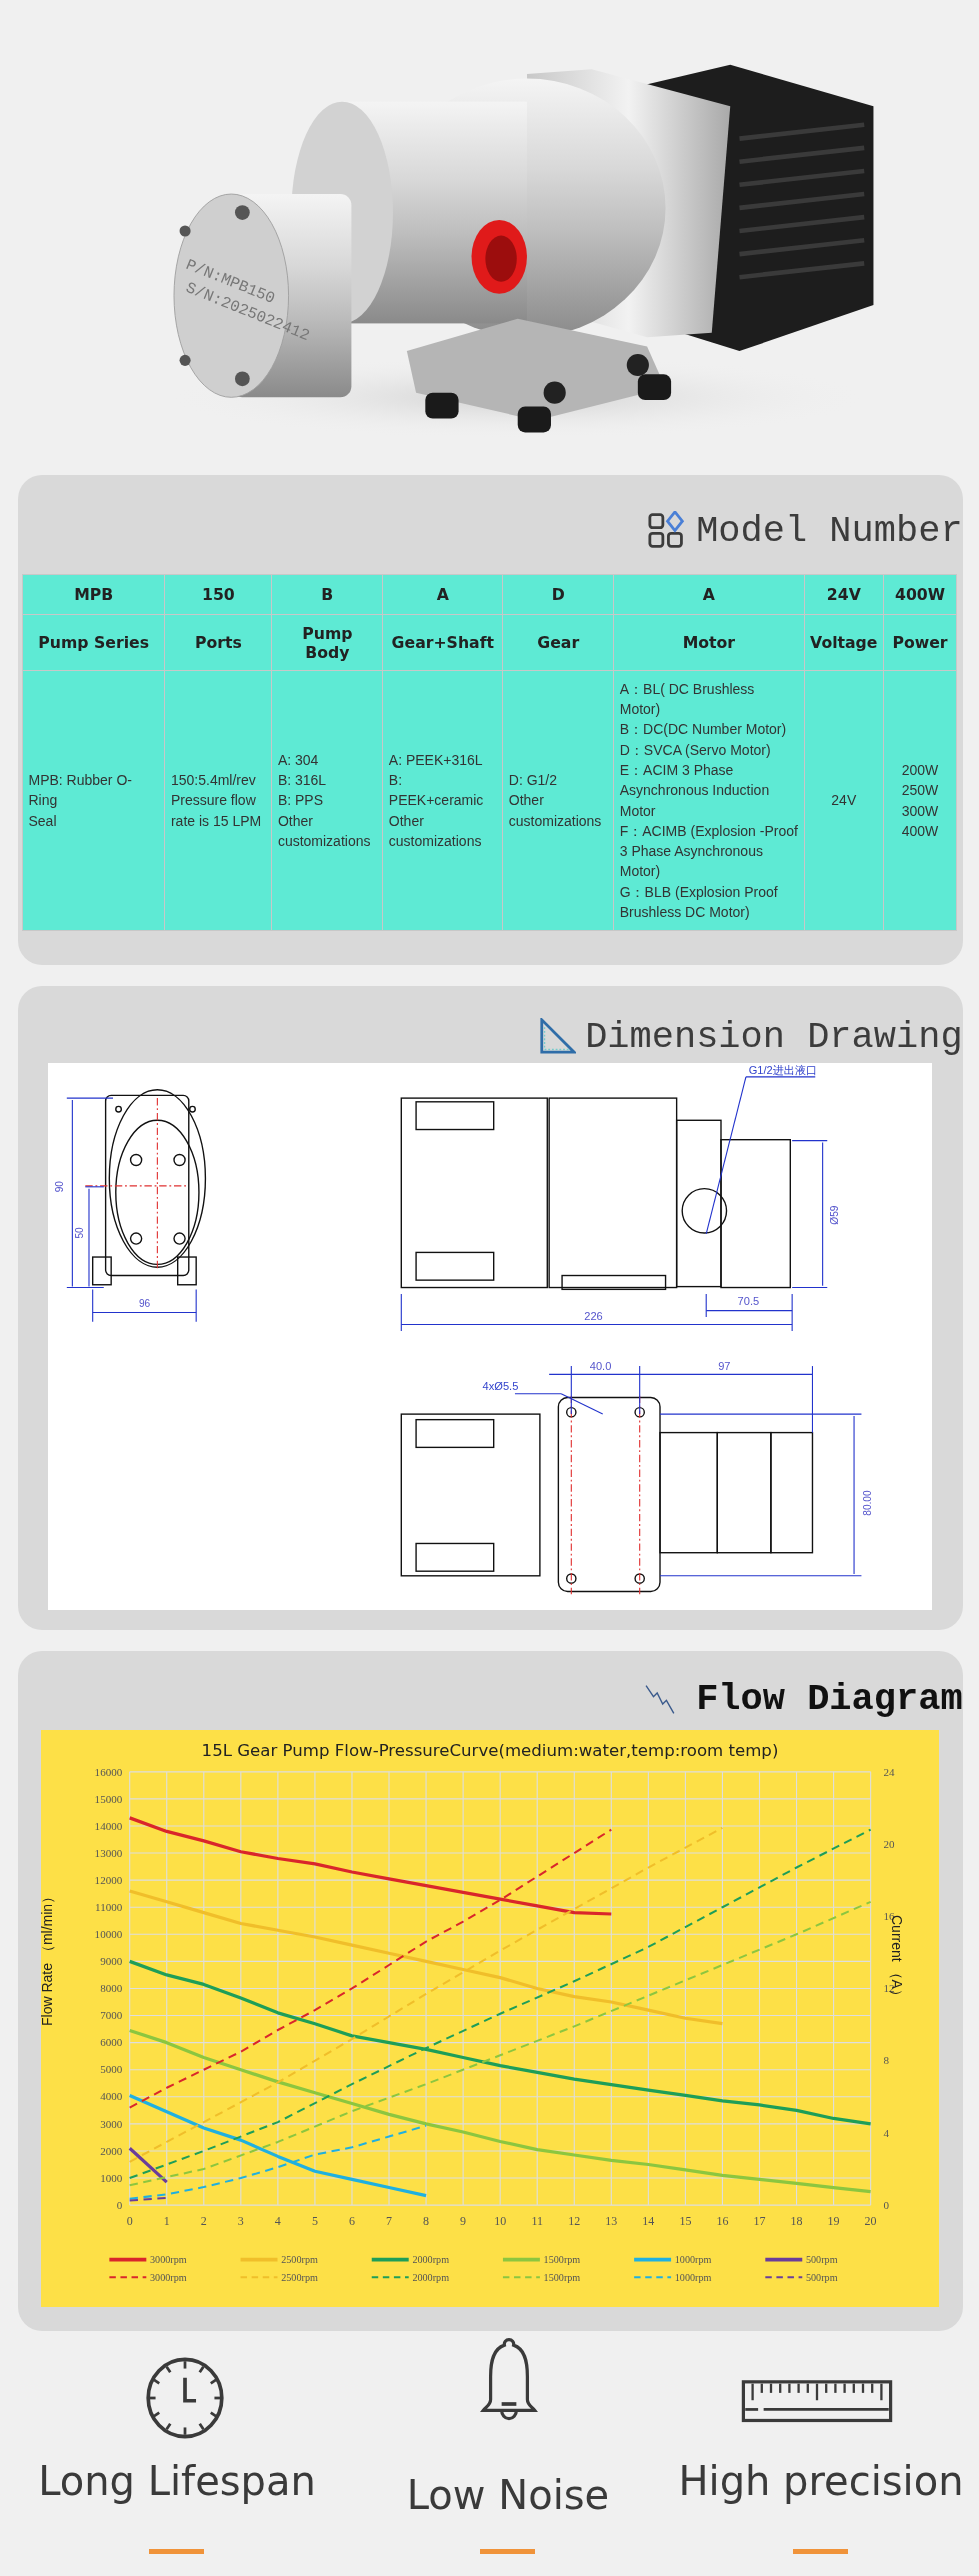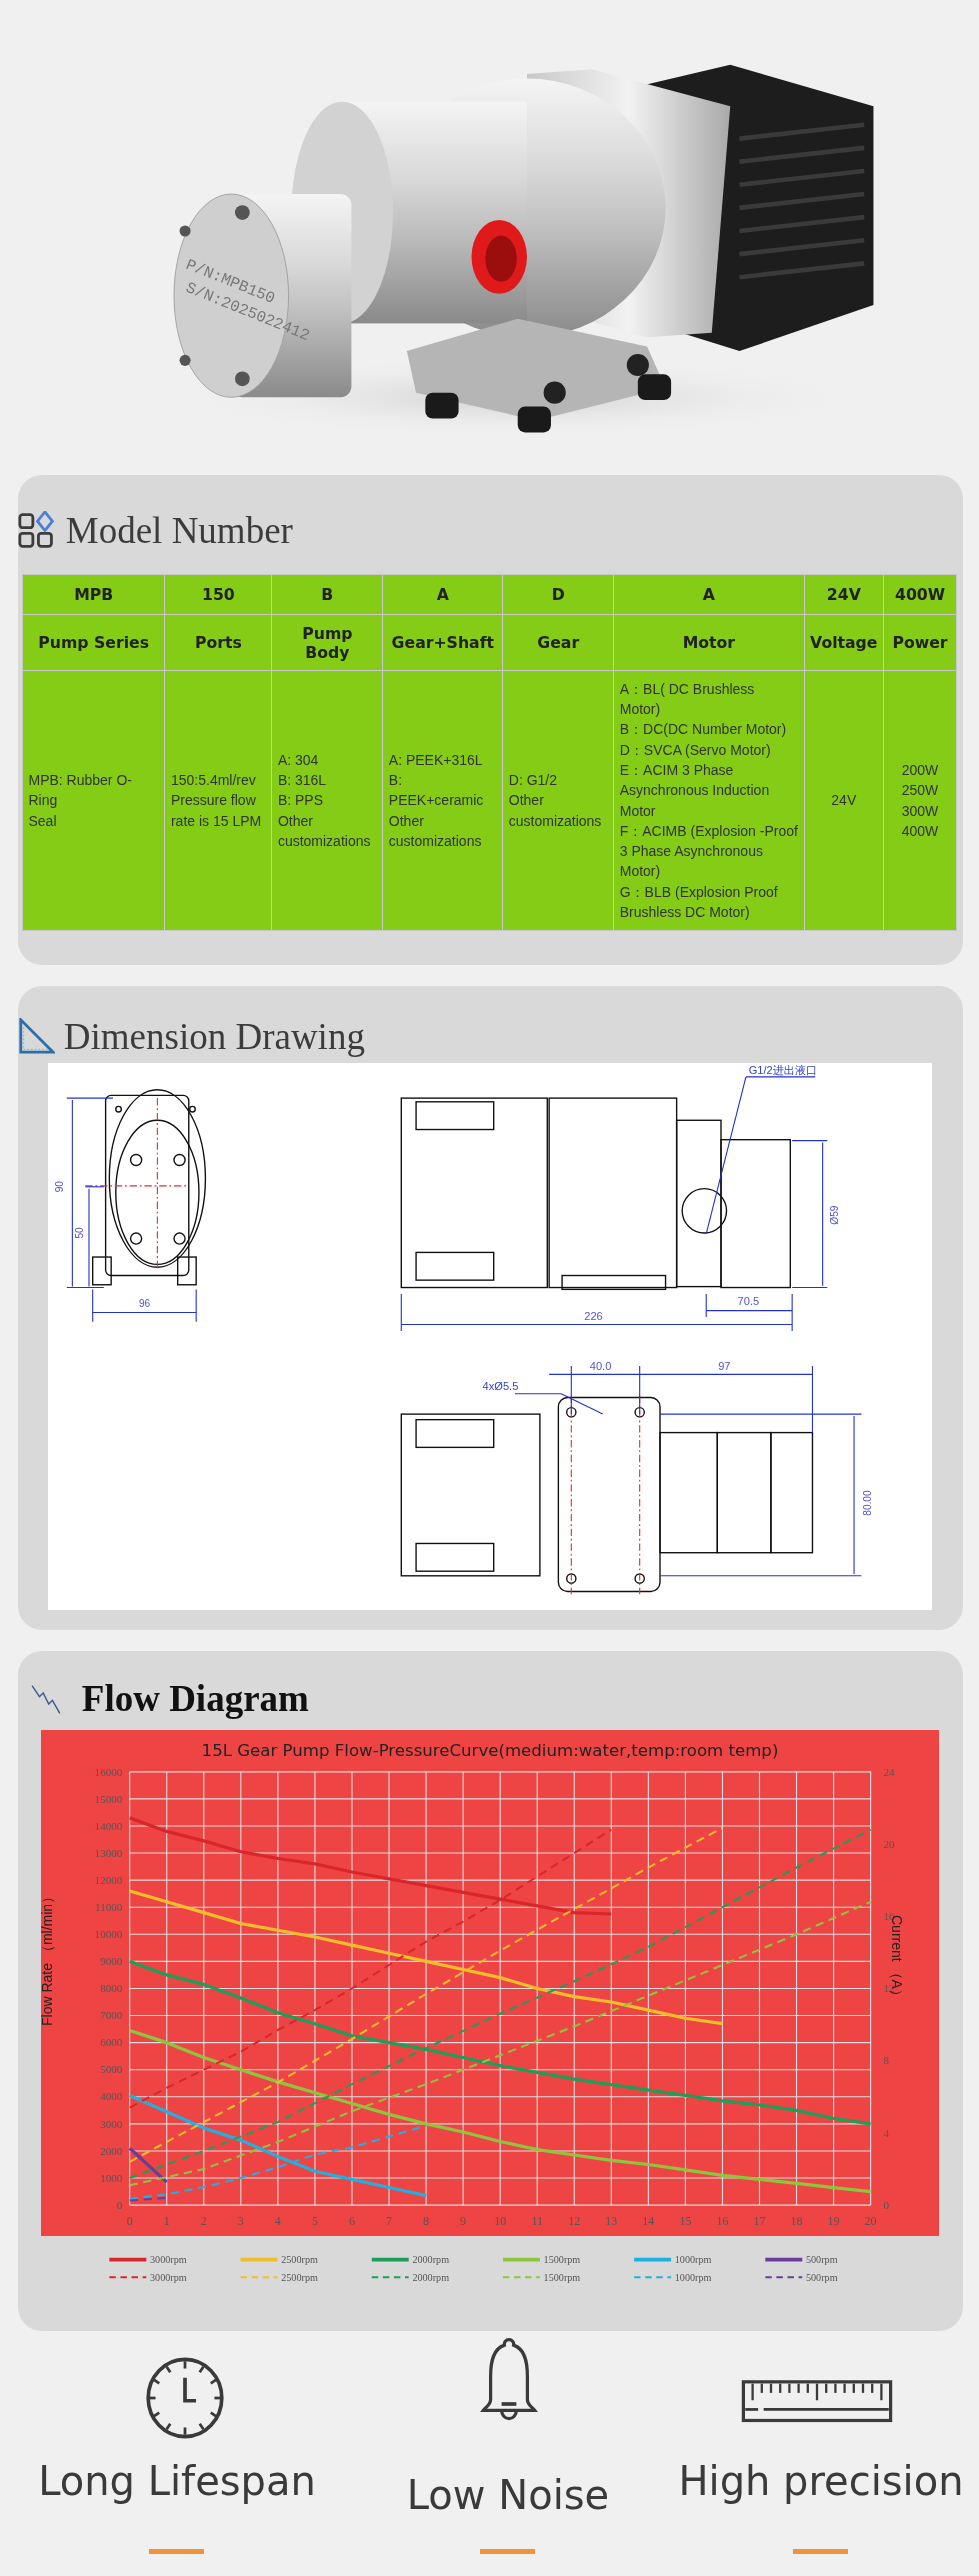--- a/index.html
+++ b/index.html
@@ -1,29 +1,29 @@
 <!DOCTYPE html>
 <html style="font-size:15px"><head>
 <meta charset="utf-8">
 <style>
   html, body { margin:0; padding:0; }
   body { width:980px; height:2576px; background:#f0f0f0; font-family:"Liberation Sans", sans-serif; position:relative; overflow:hidden; color:#333; }
   .hero { position:absolute; left:0; top:0; width:980px; height:462px; background:#f0f0f0; }
   .panel { position:absolute; left:17.6px; width:945px; background:#d9d9d9; border-radius:24px; }
-  .panel-title { position:absolute; left:0; right:0; text-align:center; font-family:Liberation Serif, serif; font-size:37px; color:#3c3c3c; display:flex; justify-content:flex-start; align-items:center; gap:9.2px; }
+  .panel-title { position:absolute; left:0; right:0; text-align:center; font-family:Liberation Mono, monospace; font-size:37px; color:#3c3c3c; display:flex; justify-content:flex-end; align-items:center; gap:9.2px; }
   .panel-title svg { flex:none; }
-  table.model { position:absolute; left:22px; top:574px; width:935px; border-collapse:collapse; background:#84cc16; font-family:"Liberation Sans", sans-serif; }
+  table.model { position:absolute; left:22px; top:574px; width:935px; border-collapse:collapse; background:#5eead4; font-family:"Liberation Sans", sans-serif; }
   table.model td, table.model th { border:1.8px solid #c8c8c8; padding:0 5.5px; }
   table.model th { font-weight:bold; font-size:15.7px; text-align:center; color:#222; font-family:"DejaVu Sans", sans-serif; }
   table.model tr.codes th { height:39px; }
   table.model tr.labels th { height:55px; }
   table.model tr.desc td { height:259px; font-size:14px; line-height:20.3px; color:#333; vertical-align:middle; }
   table.model td.c { text-align:center; }
   .drawing { position:absolute; left:48px; top:1063px; width:884px; height:547px; background:#fff; }
-  .chart-box { position:absolute; left:41px; top:1730px; width:898px; height:506px; background:#ef4444; }
+  .chart-box { position:absolute; left:41px; top:1730px; width:898px; height:577px; background:#fde047; }
   .feature { position:absolute; top:2352px; width:326px; text-align:center; }
   .feature .f-label { font-family:"DejaVu Sans", sans-serif; font-size:40px; color:#3a3a3a; position:absolute; left:0; right:0; white-space:nowrap; }
   .feature .f-bar { position:absolute; width:55px; height:4.6px; background:#f0933a; left:50%; margin-left:-28px; }
 </style>
 </head>
 <body>
 
 <div class="hero">
   <svg width="980" height="462" viewBox="0 0 1060 500">
     <defs>

